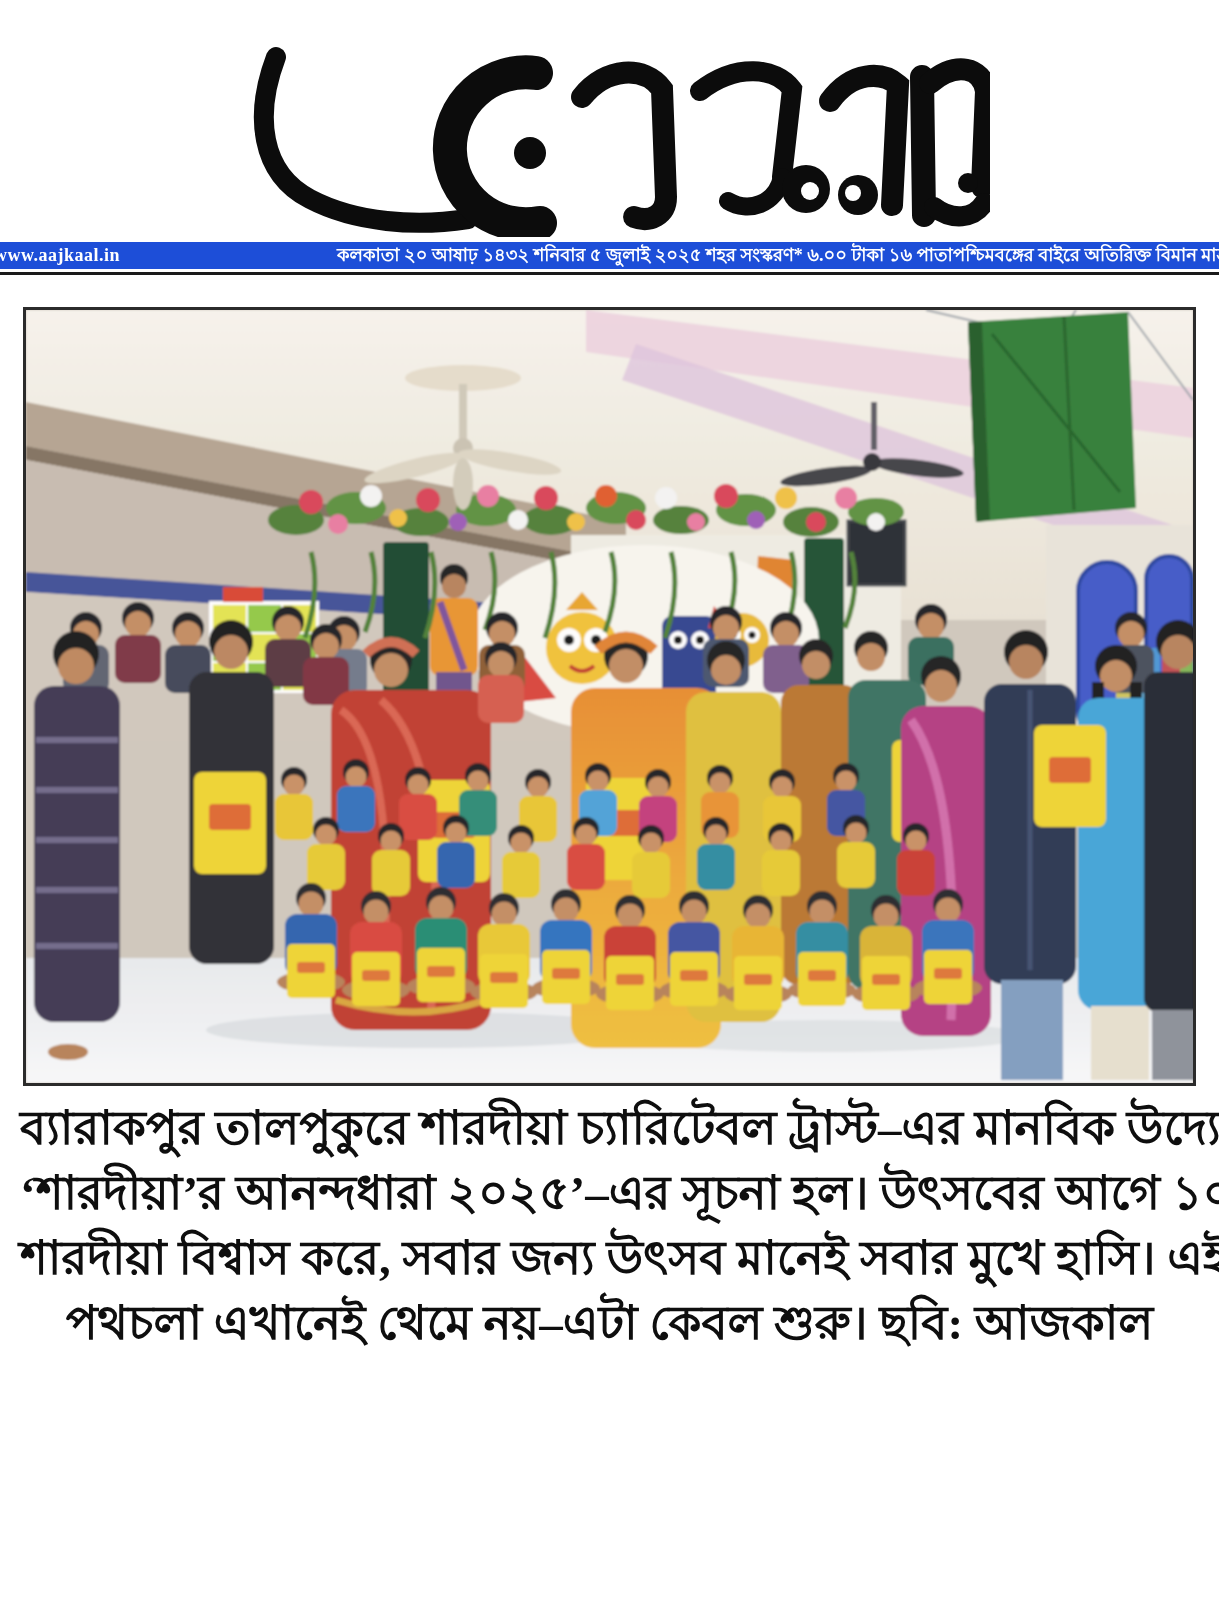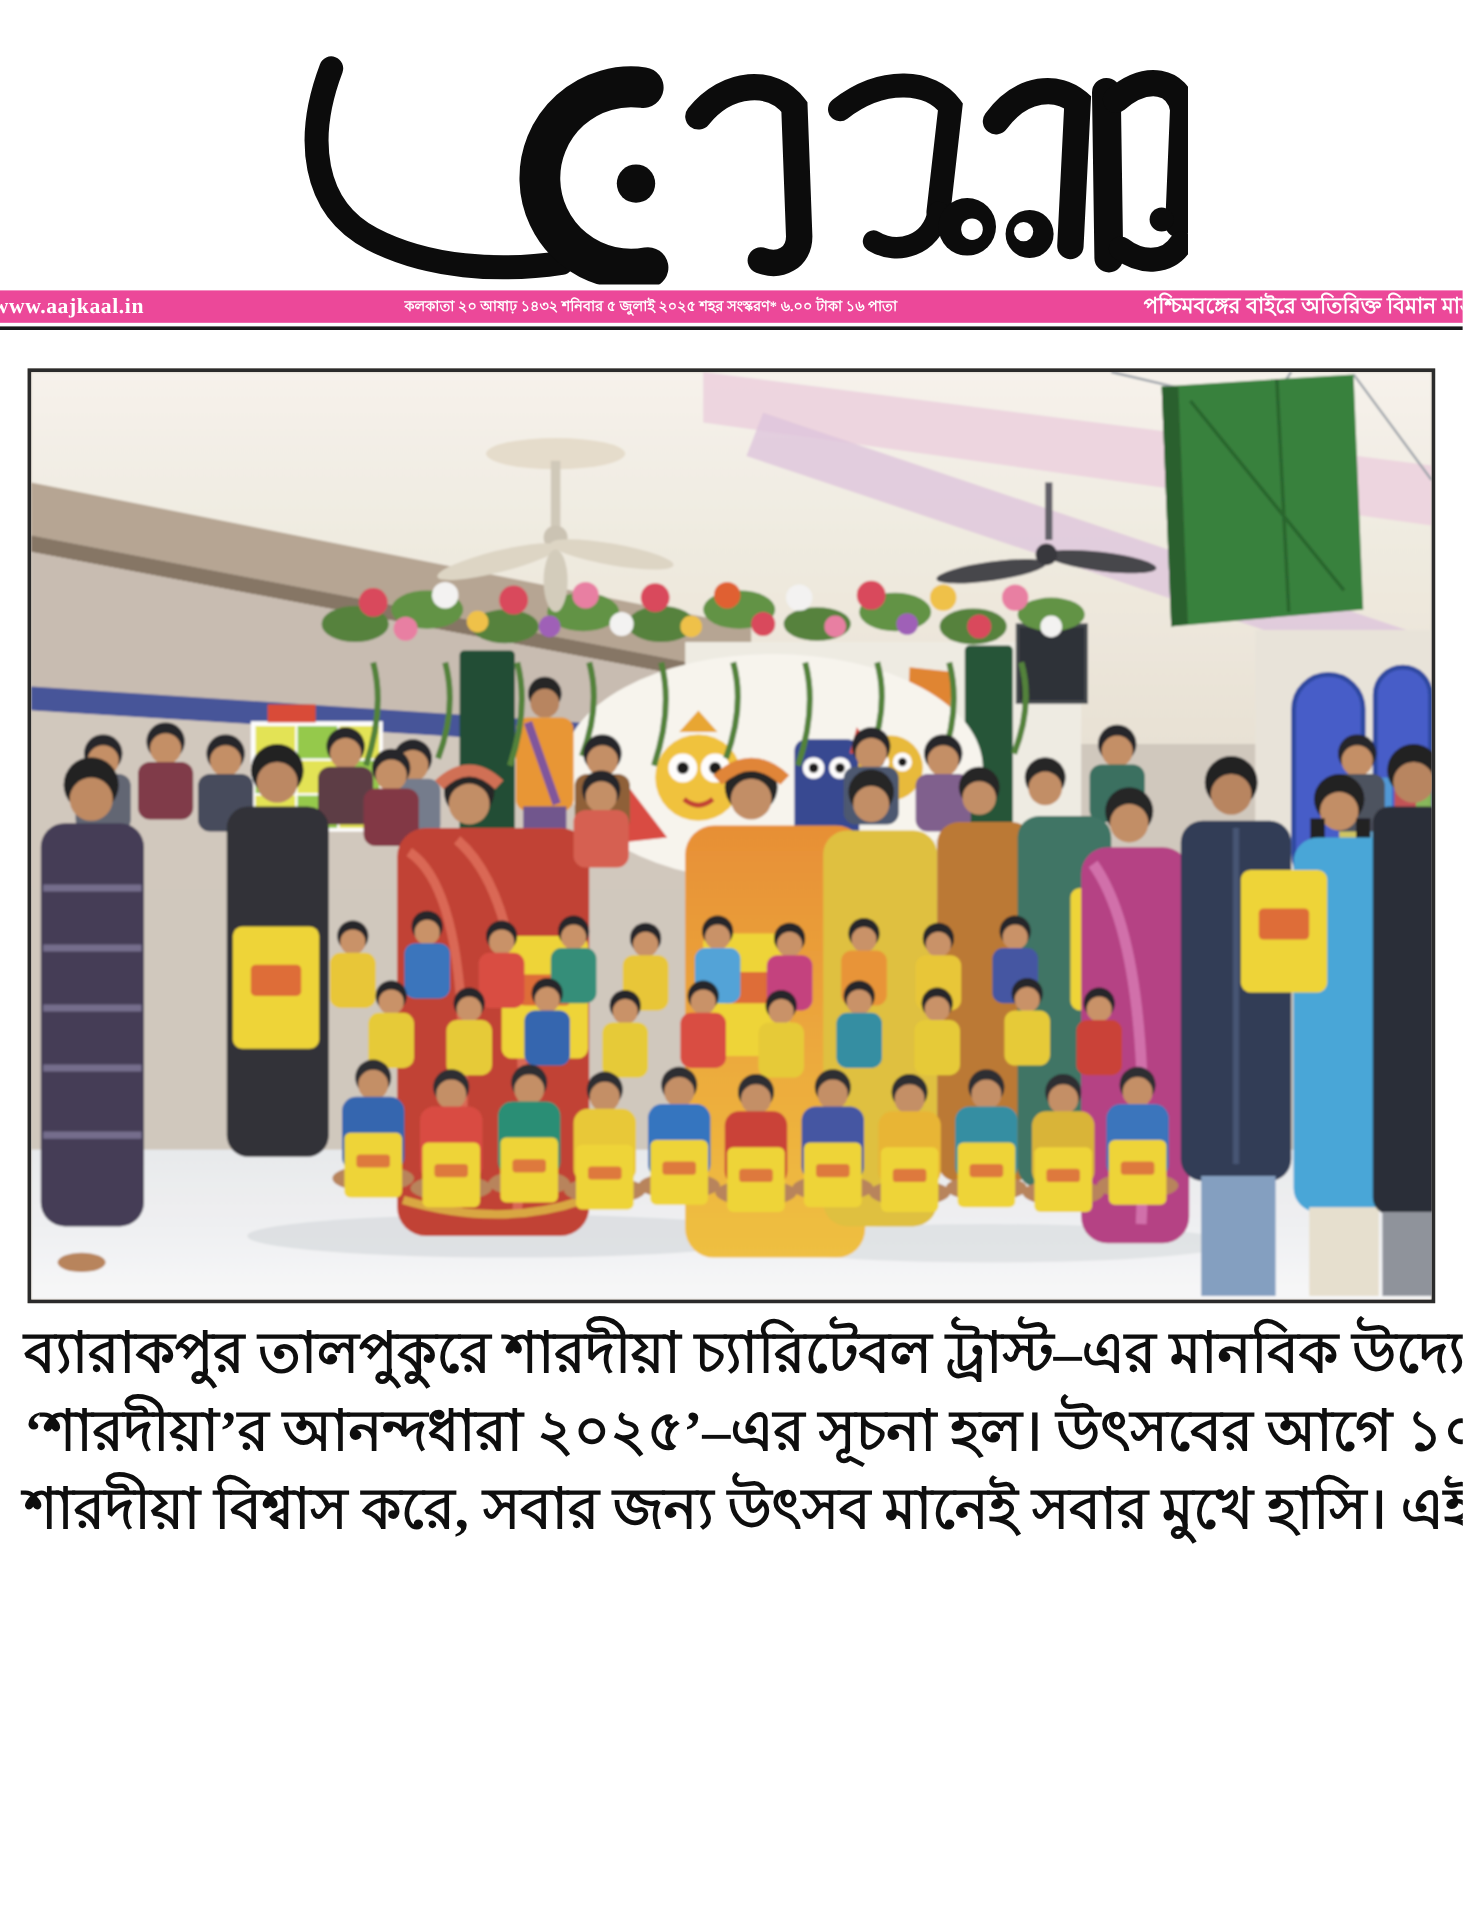--- a/index.html
+++ b/index.html
@@ -3,25 +3,25 @@
 <meta charset="utf-8">
 <style>
   html,body{margin:0;padding:0;}
   body{
     width:1219px;height:1600px;position:relative;background:#ffffff;
     font-family:"Liberation Serif",serif;overflow:hidden;
   }
   .masthead{position:absolute;top:34px;left:0;width:1219px;height:206px;
     display:flex;justify-content:center;align-items:center;}
   .topbar{position:absolute;top:242px;left:0;width:1219px;height:27px;
-    background:#ec4899;color:#ffffff;}
+    background:#1d4ed8;color:#ffffff;}
   .topbar span{position:absolute;top:0;height:27px;line-height:27px;
     font-weight:bold;white-space:nowrap;}
   .web{left:-6px;font-size:18px;letter-spacing:.5px;}
-  .edition{left:337px;font-size:12px;}
+  .edition{left:337px;font-size:18px;}
   .notice{left:953px;width:266px;overflow:hidden;font-size:18px;}
   .rule{position:absolute;top:272px;left:0;width:1219px;height:3px;background:#1a1a1a;}
   .photo{position:absolute;top:307px;left:23px;width:1167px;height:773px;
     border:3px solid #2b2b2b;margin:0;background:#cfc7bd;}
   .photo svg{display:block;width:1167px;height:773px;}
   .caption{position:absolute;top:1096px;left:20px;width:1179px;text-align:center;
     font-weight:bold;font-size:47px;line-height:65px;color:#0e0e0e;}
   .caption div{white-space:nowrap;}
 </style>
 </head>
@@ -344,13 +344,14 @@
 
     <rect x="0" y="0" width="1167" height="773" fill="#f6e3cf" opacity="0.06"></rect>
   </g>
 </svg>
 </figure>
 
 <div class="caption">
   <div>ব্যারাকপুর তালপুকুরে শারদীয়া চ্যারিটেবল ট্রাস্ট–এর মানবিক উদ্যোগ</div>
   <div>‘শারদীয়া’র আনন্দধারা ২০২৫’–এর সূচনা হল। উৎসবের আগে ১০০</div>
   <div>শারদীয়া বিশ্বাস করে, সবার জন্য উৎসব মানেই সবার মুখে হাসি। এই</div>
+  <div>পথচলা এখানেই থেমে নয়–এটা কেবল শুরু। ছবি: আজকাল</div>
 </div>
 
 </body></html>

